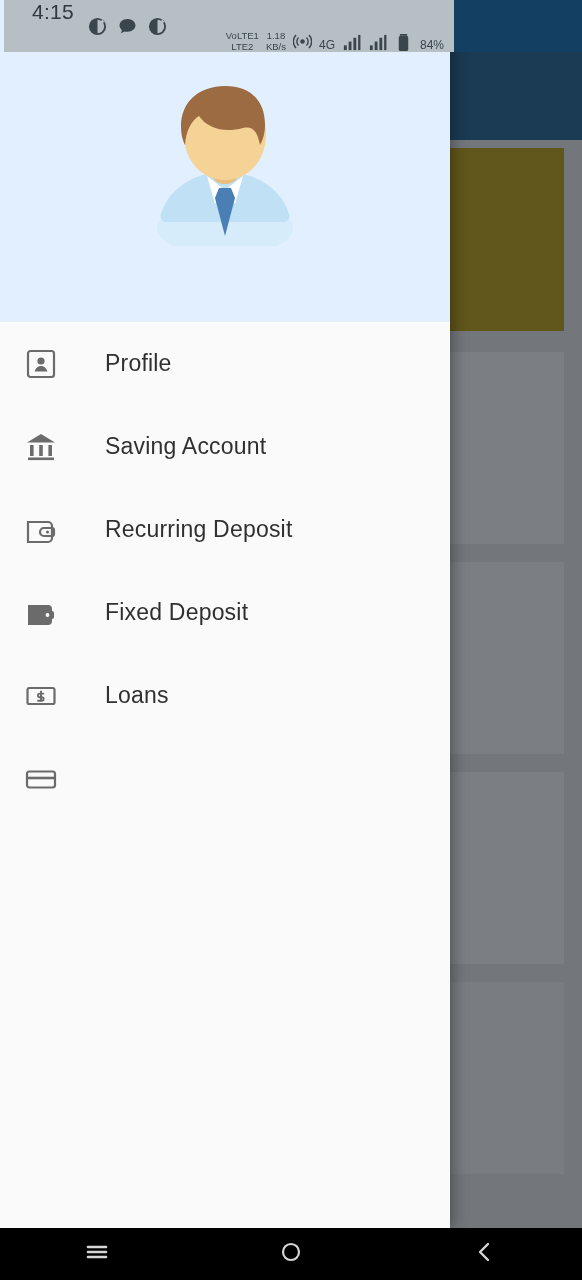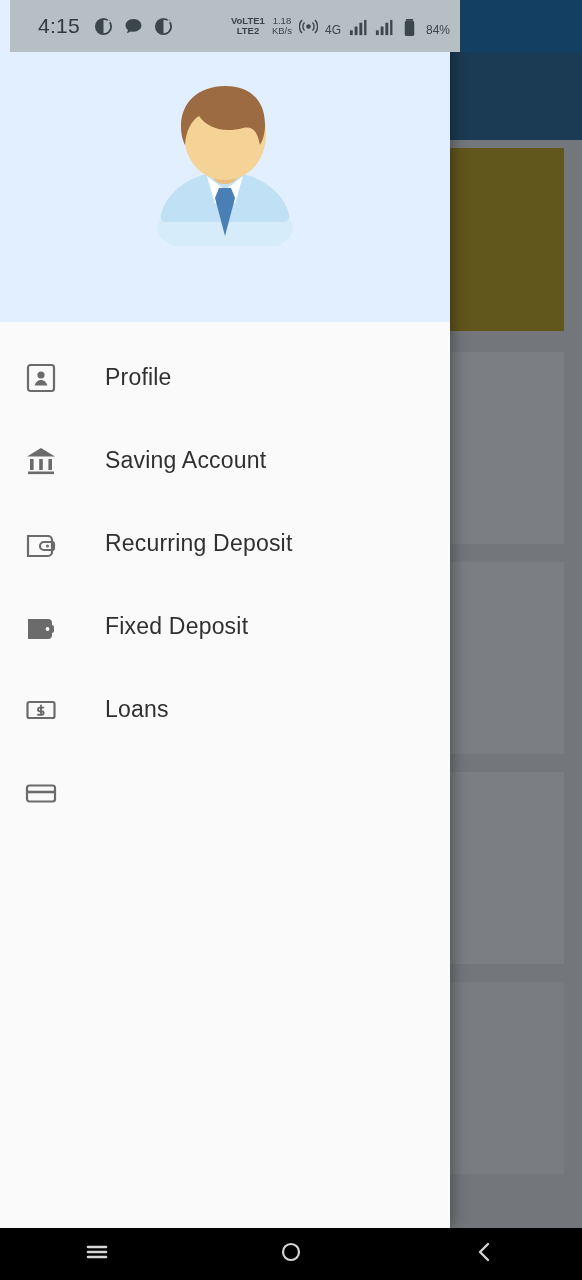--- a/index.html
+++ b/index.html
@@ -65,37 +65,37 @@
   }
 
   
   #scrim {
     position: absolute; inset: 0 0 52px 0;
     background: rgba(32,40,48,0.55);
   }
 
   
   #statusbar {
-    position: absolute; left: 10px; top: 0; width: 450px; height: 52px;
+    position: absolute; left: 4px; top: 0; width: 450px; height: 52px;
     background: #b6bfc4;
-    display: flex; align-items: center;
+    display: flex; 
     padding: 0 10px 0 28px;
     color: #2e3a40;
     z-index: 40;
   }
   #sb-time { font-size: 21px; font-weight: 500; letter-spacing: .3px; }
   #sb-notif { display: flex; align-items: center; gap: 11px; margin-left: 14px; }
   .sb-icon { width: 19px; height: 19px; color: #3a464c; }
   #sb-right {
     margin-left: auto; display: flex; align-items: flex-end; gap: 7px;
     color: #3a464c;
   }
   .sb-stack {
     display: flex; flex-direction: column; align-items: center;
-    font-size: 9.5px; font-weight: 700; line-height: 10.5px;
+    font-size: 9.5px; font-weight: 400; line-height: 10.5px;
   }
   .sb-kb { font-weight: 400; }
   .sb-net { font-size: 12px; font-weight: 500; }
   .sb-batt { font-size: 12px; font-weight: 500; }
 
   
   #statusbar-dark {
     position: absolute; left: 450px; top: 0; right: 0; height: 52px;
     background: #123f62;
     z-index: 39;
@@ -109,21 +109,21 @@
     box-shadow: 3px 0 14px rgba(0,0,0,0.35);
     display: flex; flex-direction: column;
   }
   #drawer-header {
     height: 322px; flex: none;
     background: #e1efff;
     display: flex; align-items: center; justify-content: center;
   }
   #avatar { width: 160px; height: 170px; }
 
-  #drawer-menu { flex: 1; padding-top: 14px; }
+  #drawer-menu { flex: 1; padding-top: 0; }
   .menu-item {
     height: 83px;
     display: flex; align-items: center;
     padding-left: 24px;
   }
   .menu-icon {
     width: 34px; height: 34px; flex: none;
     color: #6b6b6b;
     display: flex; align-items: center; justify-content: center;
   }

